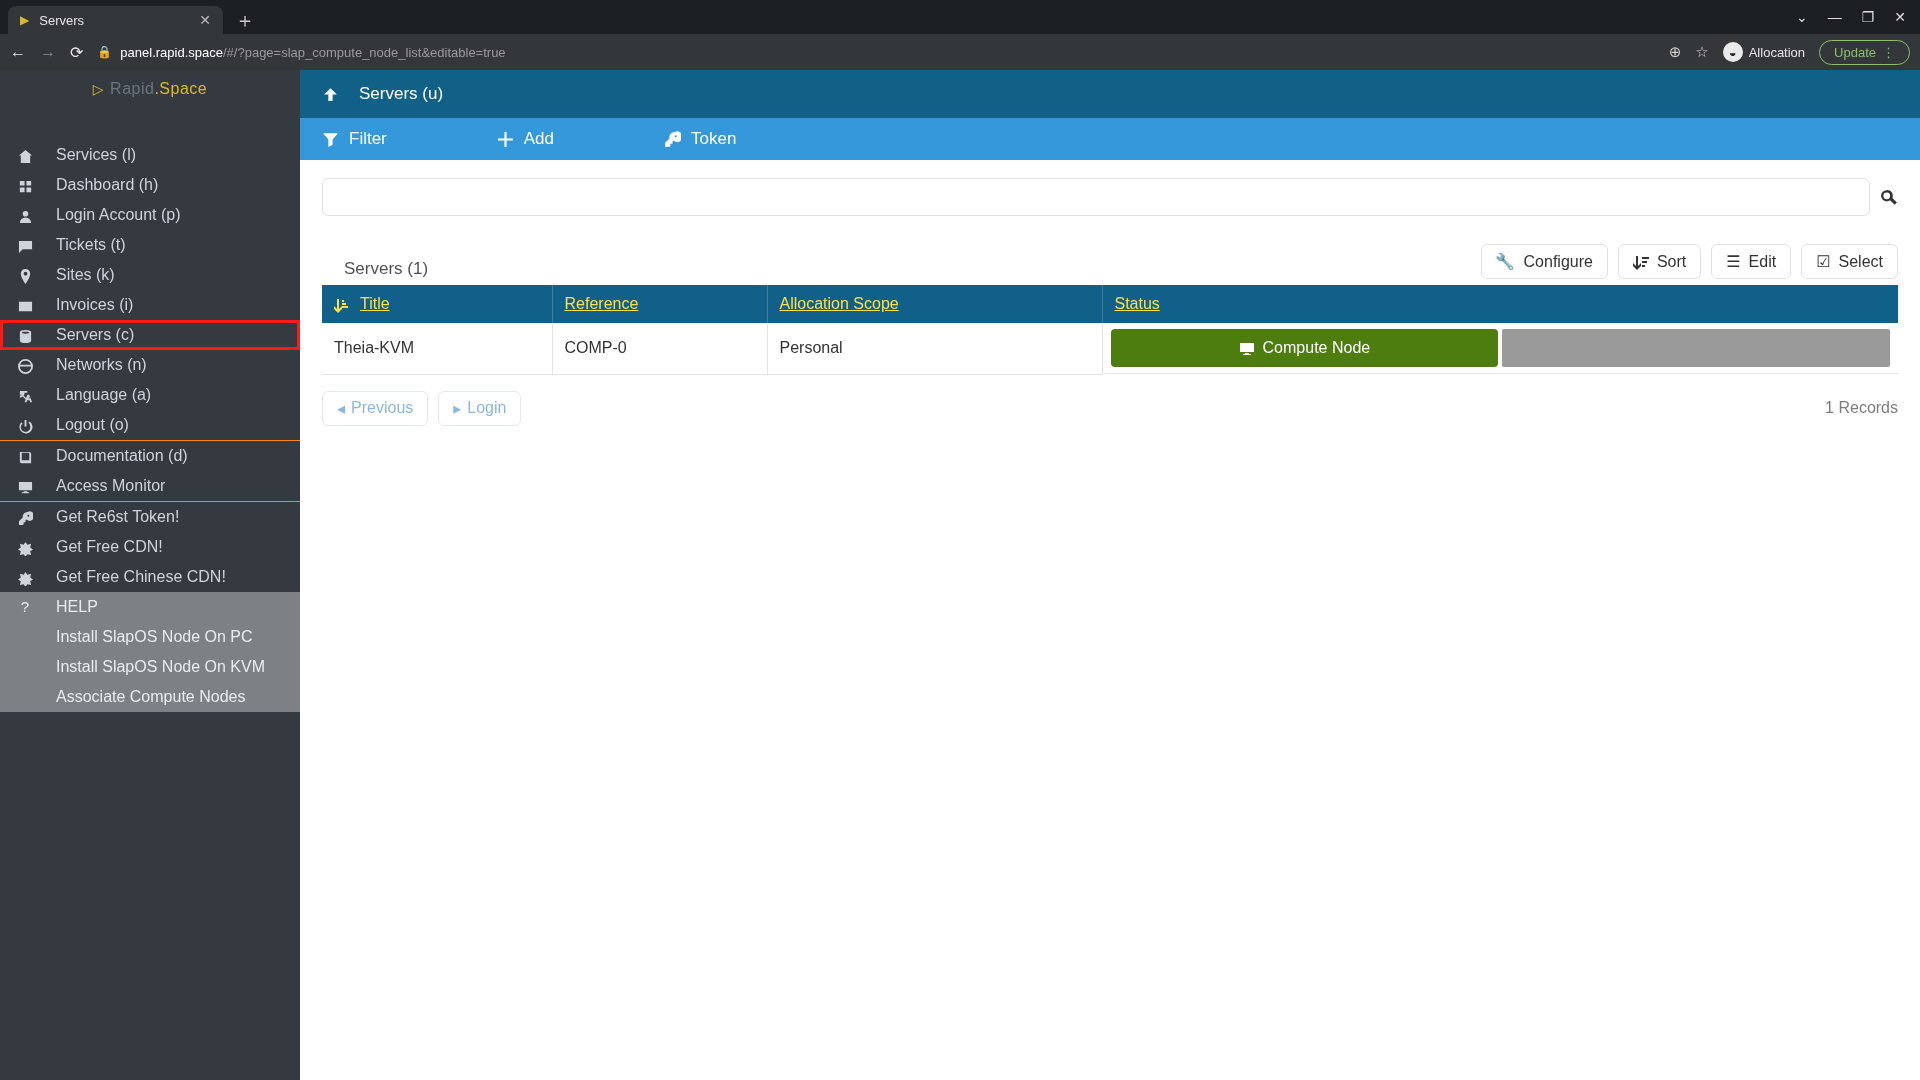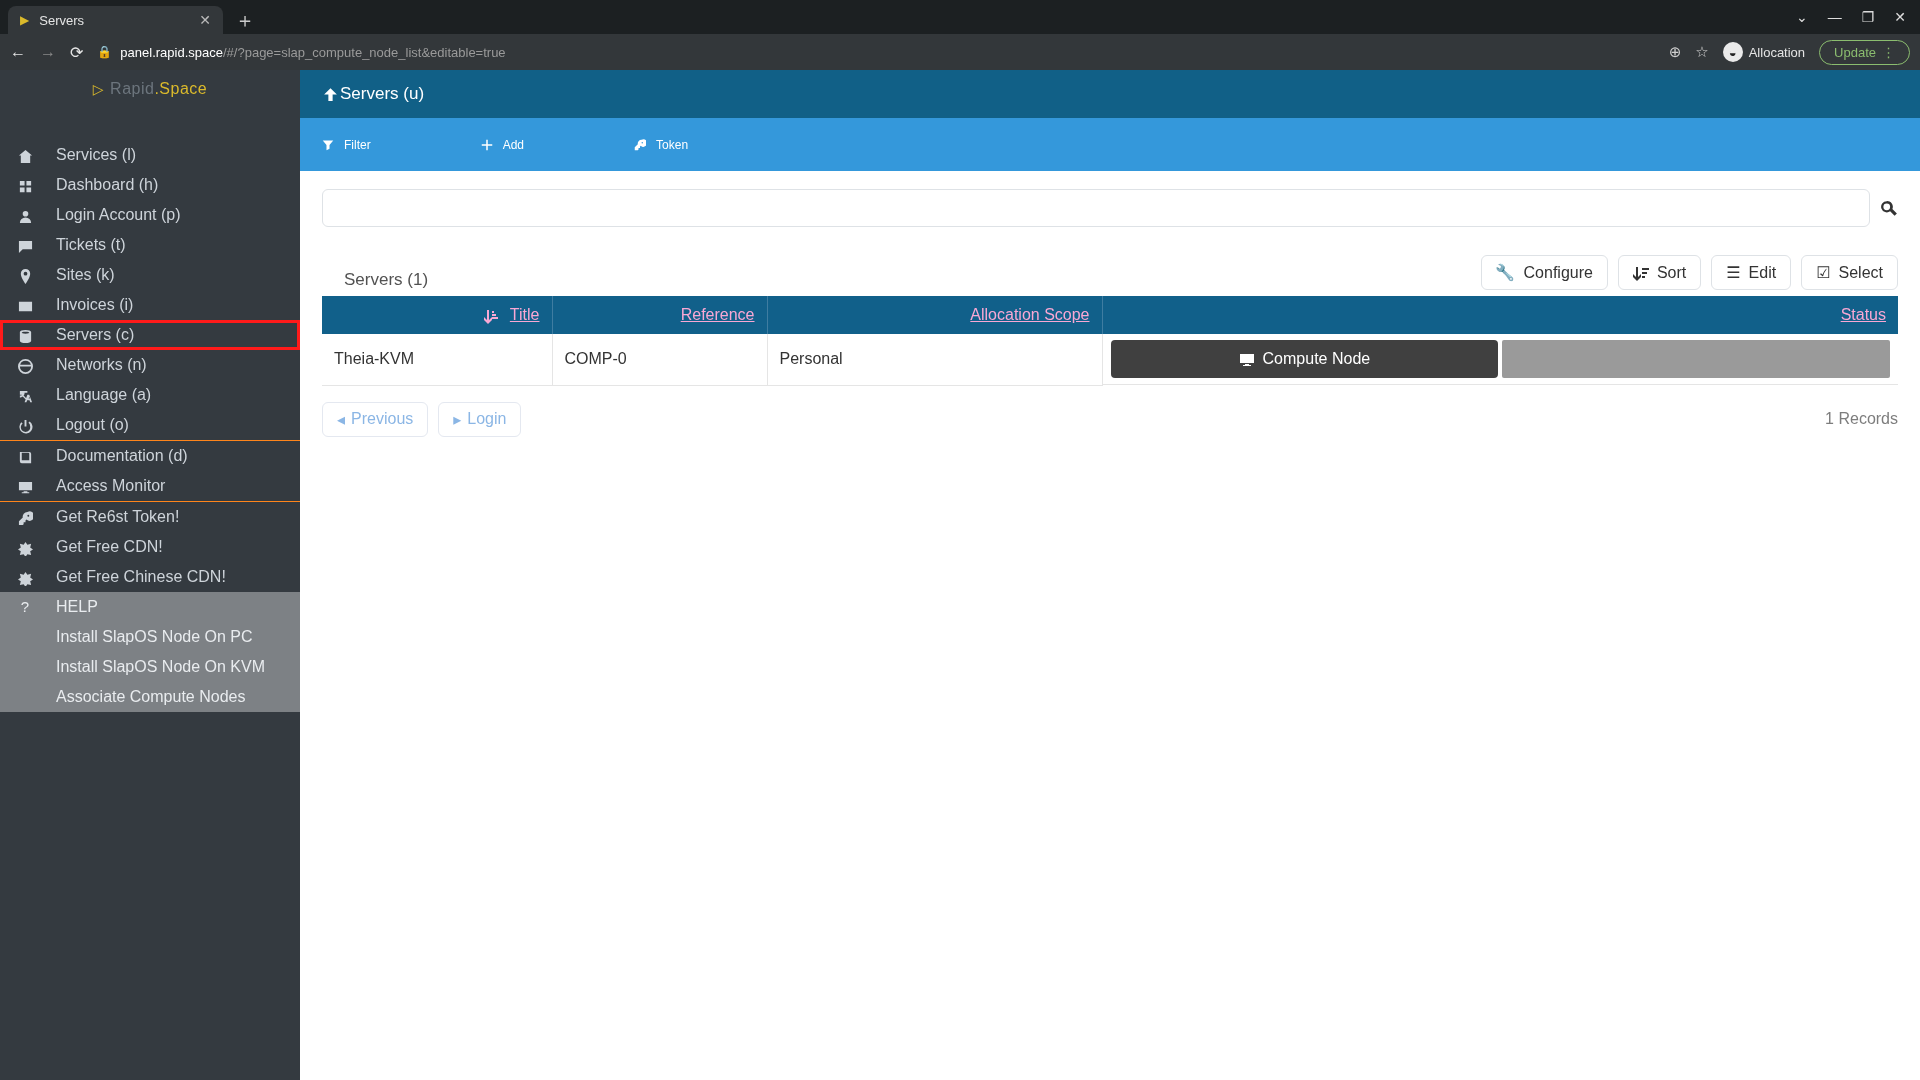--- a/index.html
+++ b/index.html
@@ -38,46 +38,46 @@
 
 .nav-group { display:flex; flex-direction:column; }
 .nav-sep { height:1px; background:#ff851b; }
 .nav-item { display:flex; align-items:center; padding:6px 16px; gap:22px; line-height:18px; }
 .nav-item.help-section { background:#7d8185; color:#e9ecef; }
 .nav-item .nicon { width:18px; text-align:center; font-size:15px; }
 .nav-item.highlighted { outline:3px solid #ff1a1a; outline-offset:-3px; }
 .nav-spacer { height:32px; }
 
 .main { flex:1; background:#ffffff; display:flex; flex-direction:column; }
-.page-header { height:48px; background:#116087; color:#fff; display:flex; align-items:center; padding:0 22px; gap:1px; font-size:17px;}
-.toolbar { height:53px; background:#3498db; color:#fff; display:flex; align-items:center; gap:110px; padding:0 22px; font-size:12px;}
+.page-header { height:48px; background:#116087; color:#fff; display:flex; align-items:center; padding:0 22px; gap:20px; font-size:17px;}
+.toolbar { height:42px; background:#3498db; color:#fff; display:flex; align-items:center; gap:110px; padding:0 22px; font-size:17px;}
 .tb-item { display:flex; align-items:center; gap:10px; }
 
 .content { padding:18px 22px; }
 .search-row { display:flex; align-items:center; gap:10px; }
 .search-row input { flex:1; height:38px; border:1px solid #dee2e6; border-radius:6px; padding:0 12px; font-size:15px;}
 .search-row .srch { font-size:18px; color:#333; font-weight:bold; }
 
 .meta-row { display:flex; align-items:flex-end; justify-content:space-between; margin-top:28px;margin-left:22px; }
 .list-caption { color:#525252; font-size:17px;}
 .grid-tools { display:flex; gap:10px; }
 .gbtn { border:1px solid #dee2e6; border-radius:6px; padding:7px 14px; font-size:16px; display:flex; align-items:center; gap:8px; background:#fff; color:#333; }
 
 .tablewrap { margin-top:6px; }
 table.grid { width:100%; border-collapse:collapse; }
-table.grid thead th { background:#11608a; color:#f9a8d4; text-align:right; padding:10px 12px; font-weight:normal; font-size:16px; }
+table.grid thead th { background:#11608a; color:#fde047; text-align:left; padding:10px 12px; font-weight:normal; font-size:16px; }
 table.grid thead th { border-right:1px solid #3f7da1; }
 table.grid thead th:last-child { border-right:none; }
 table.grid thead th .sort { margin-right:10px; }
 table.grid thead th span.hlink { text-decoration:underline; }
 table.grid tbody td { padding:12px 12px; border-right:1px solid #e5e5e5; border-bottom:1px solid #e5e5e5; font-size:16px; color:#333;}
 table.grid tbody td:first-child { border-left:none;}
 table.grid tbody tr { background:#fff; }
 .status-cell { padding:6px 8px !important; display:flex; gap:4px; border-right:none !important;}
-.compute-badge { flex:1; background:#404040; color:#fff; display:flex; align-items:center; justify-content:center; gap:8px; border-radius:4px; height:38px; font-size:16px;}
+.compute-badge { flex:1; background:#4d7c0f; color:#fff; display:flex; align-items:center; justify-content:center; gap:8px; border-radius:4px; height:38px; font-size:16px;}
 .status-grey { flex:1; background:#9a9a9a; border-radius:2px; height:38px;}
 
 .col-title{width:230px;}
 .col-ref{width:215px;}
 .col-alloc{width:335px;}
 
 .pager { display:flex; align-items:center; justify-content:space-between; margin-top:16px; }
 .pager-left { display:flex; gap:10px; }
 .pbtn { border:1px solid #e4e8f0; color:#8bb6e5; border-radius:6px; padding:7px 14px; font-size:16px; display:flex; align-items:center; gap:6px; background:#fff;}
 .records { color:#7d7d7d; font-size:16px;}

